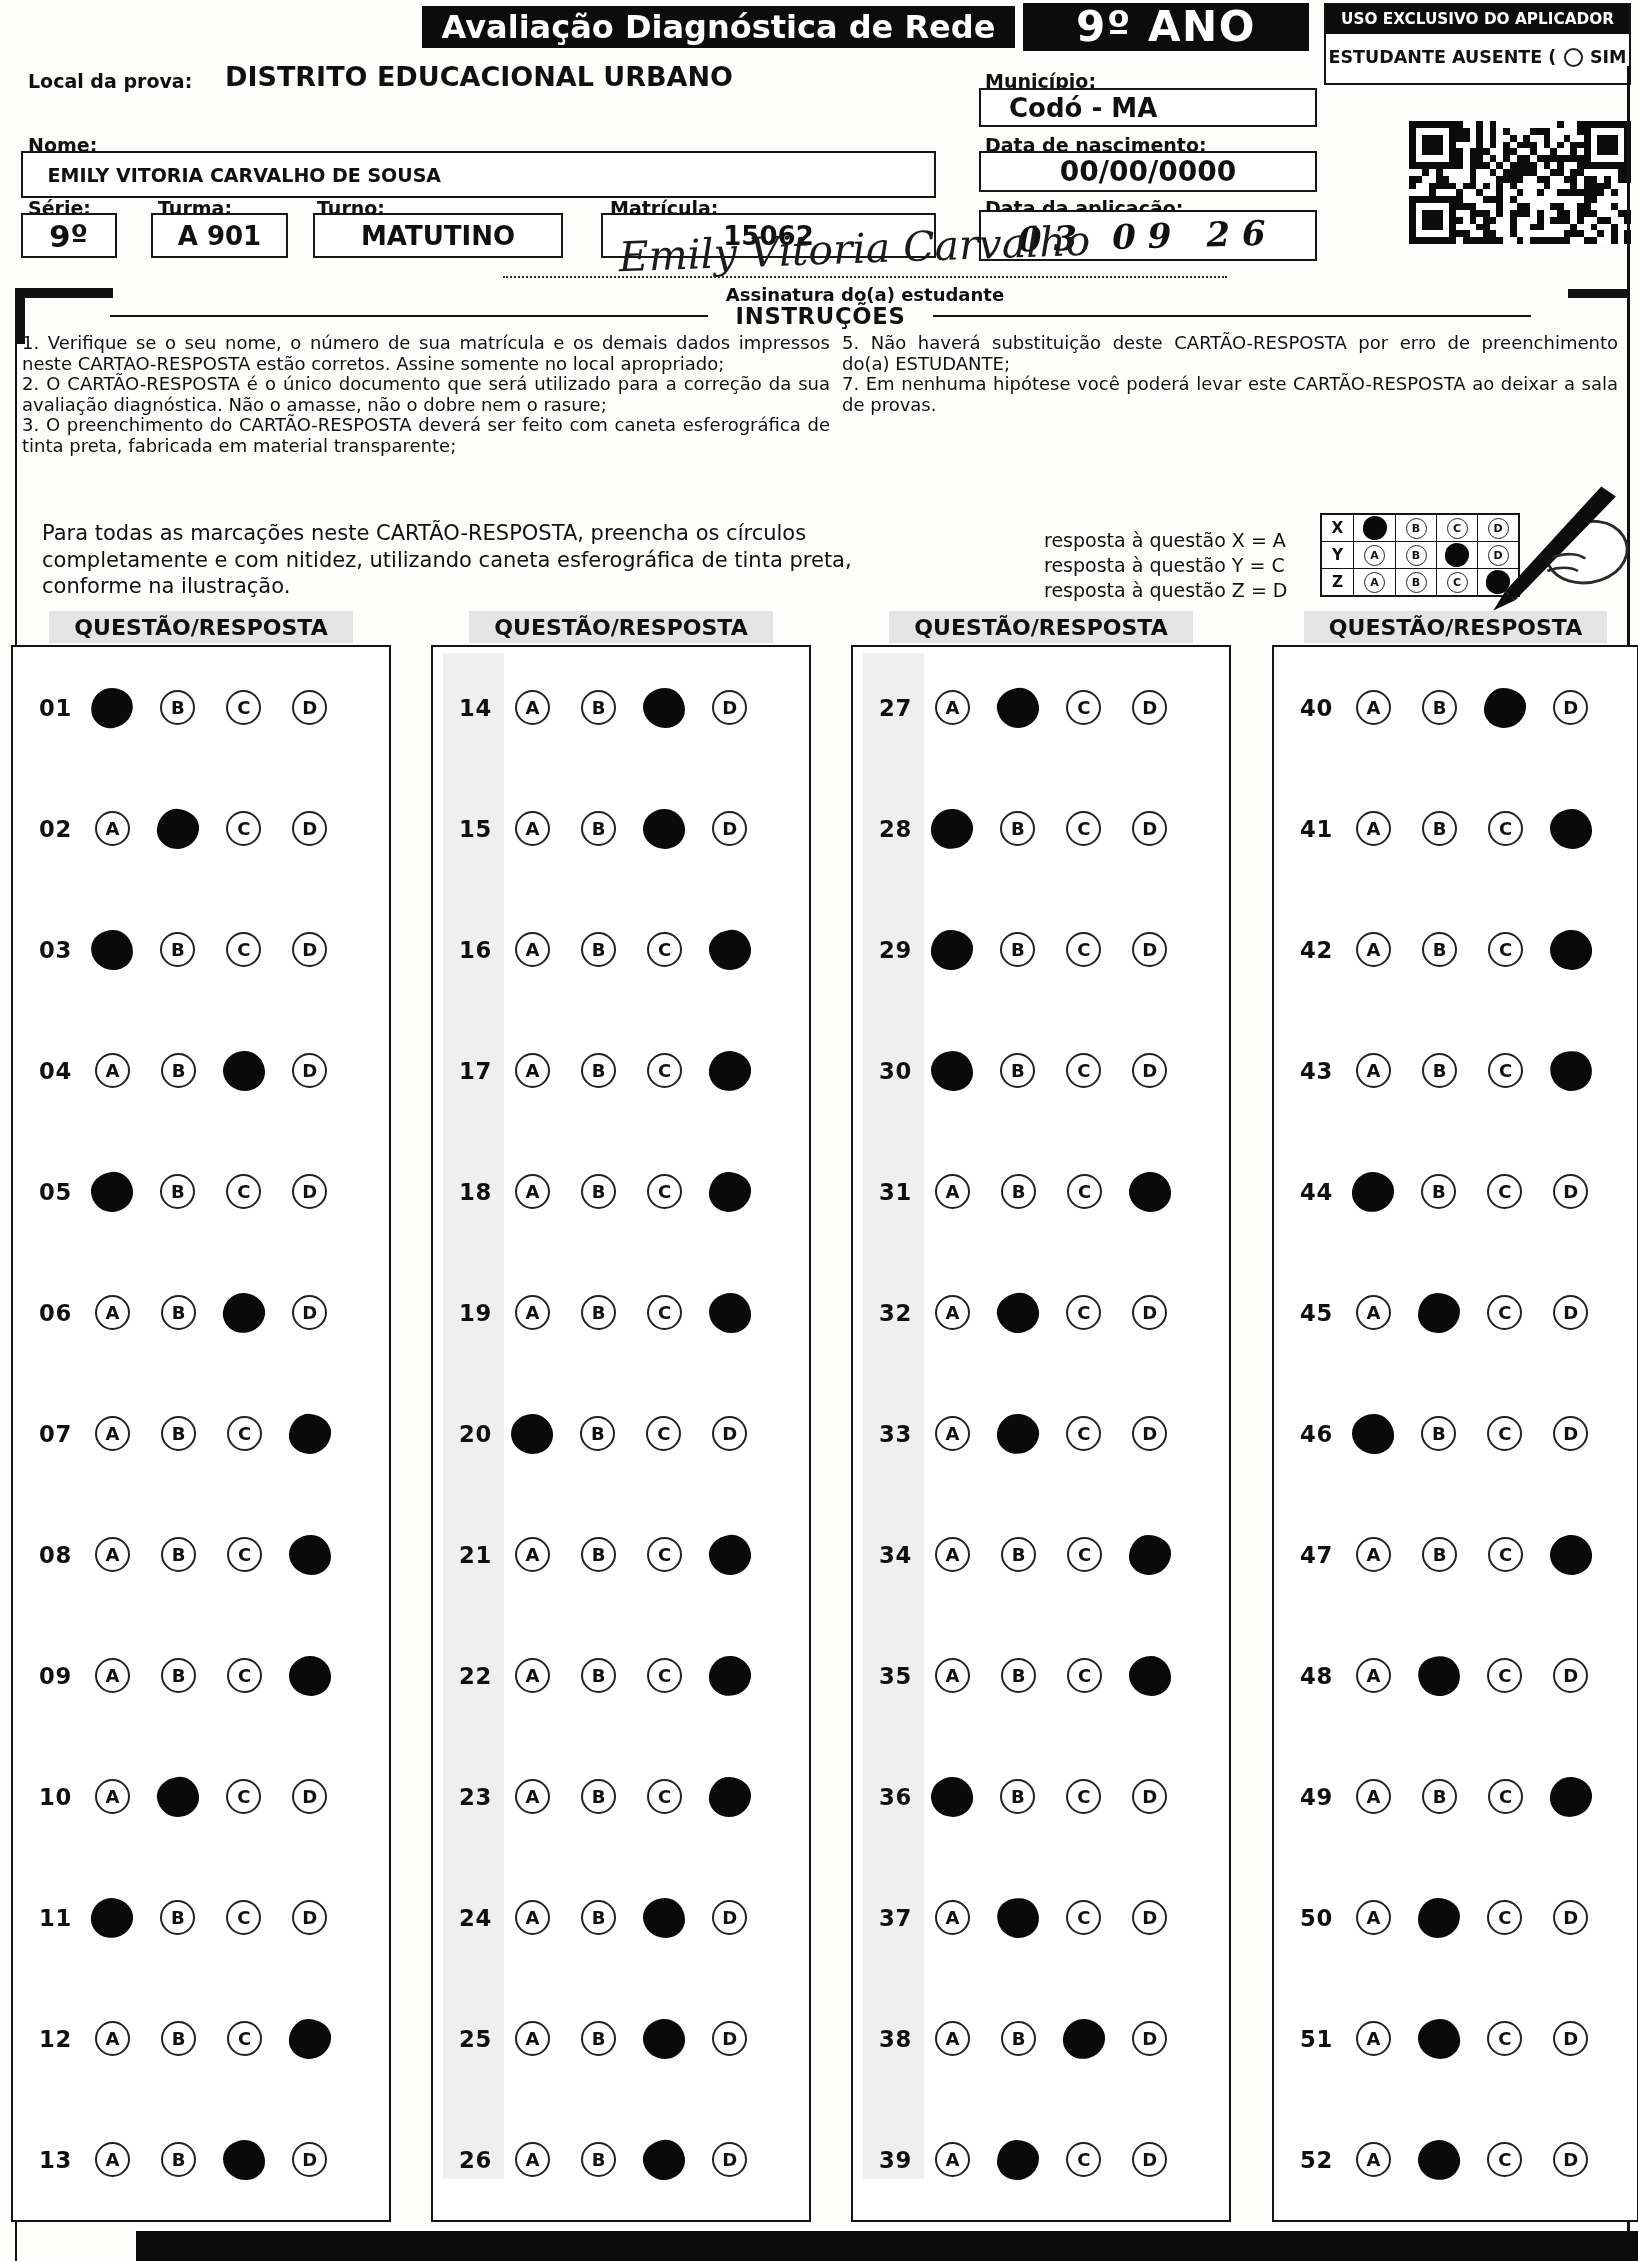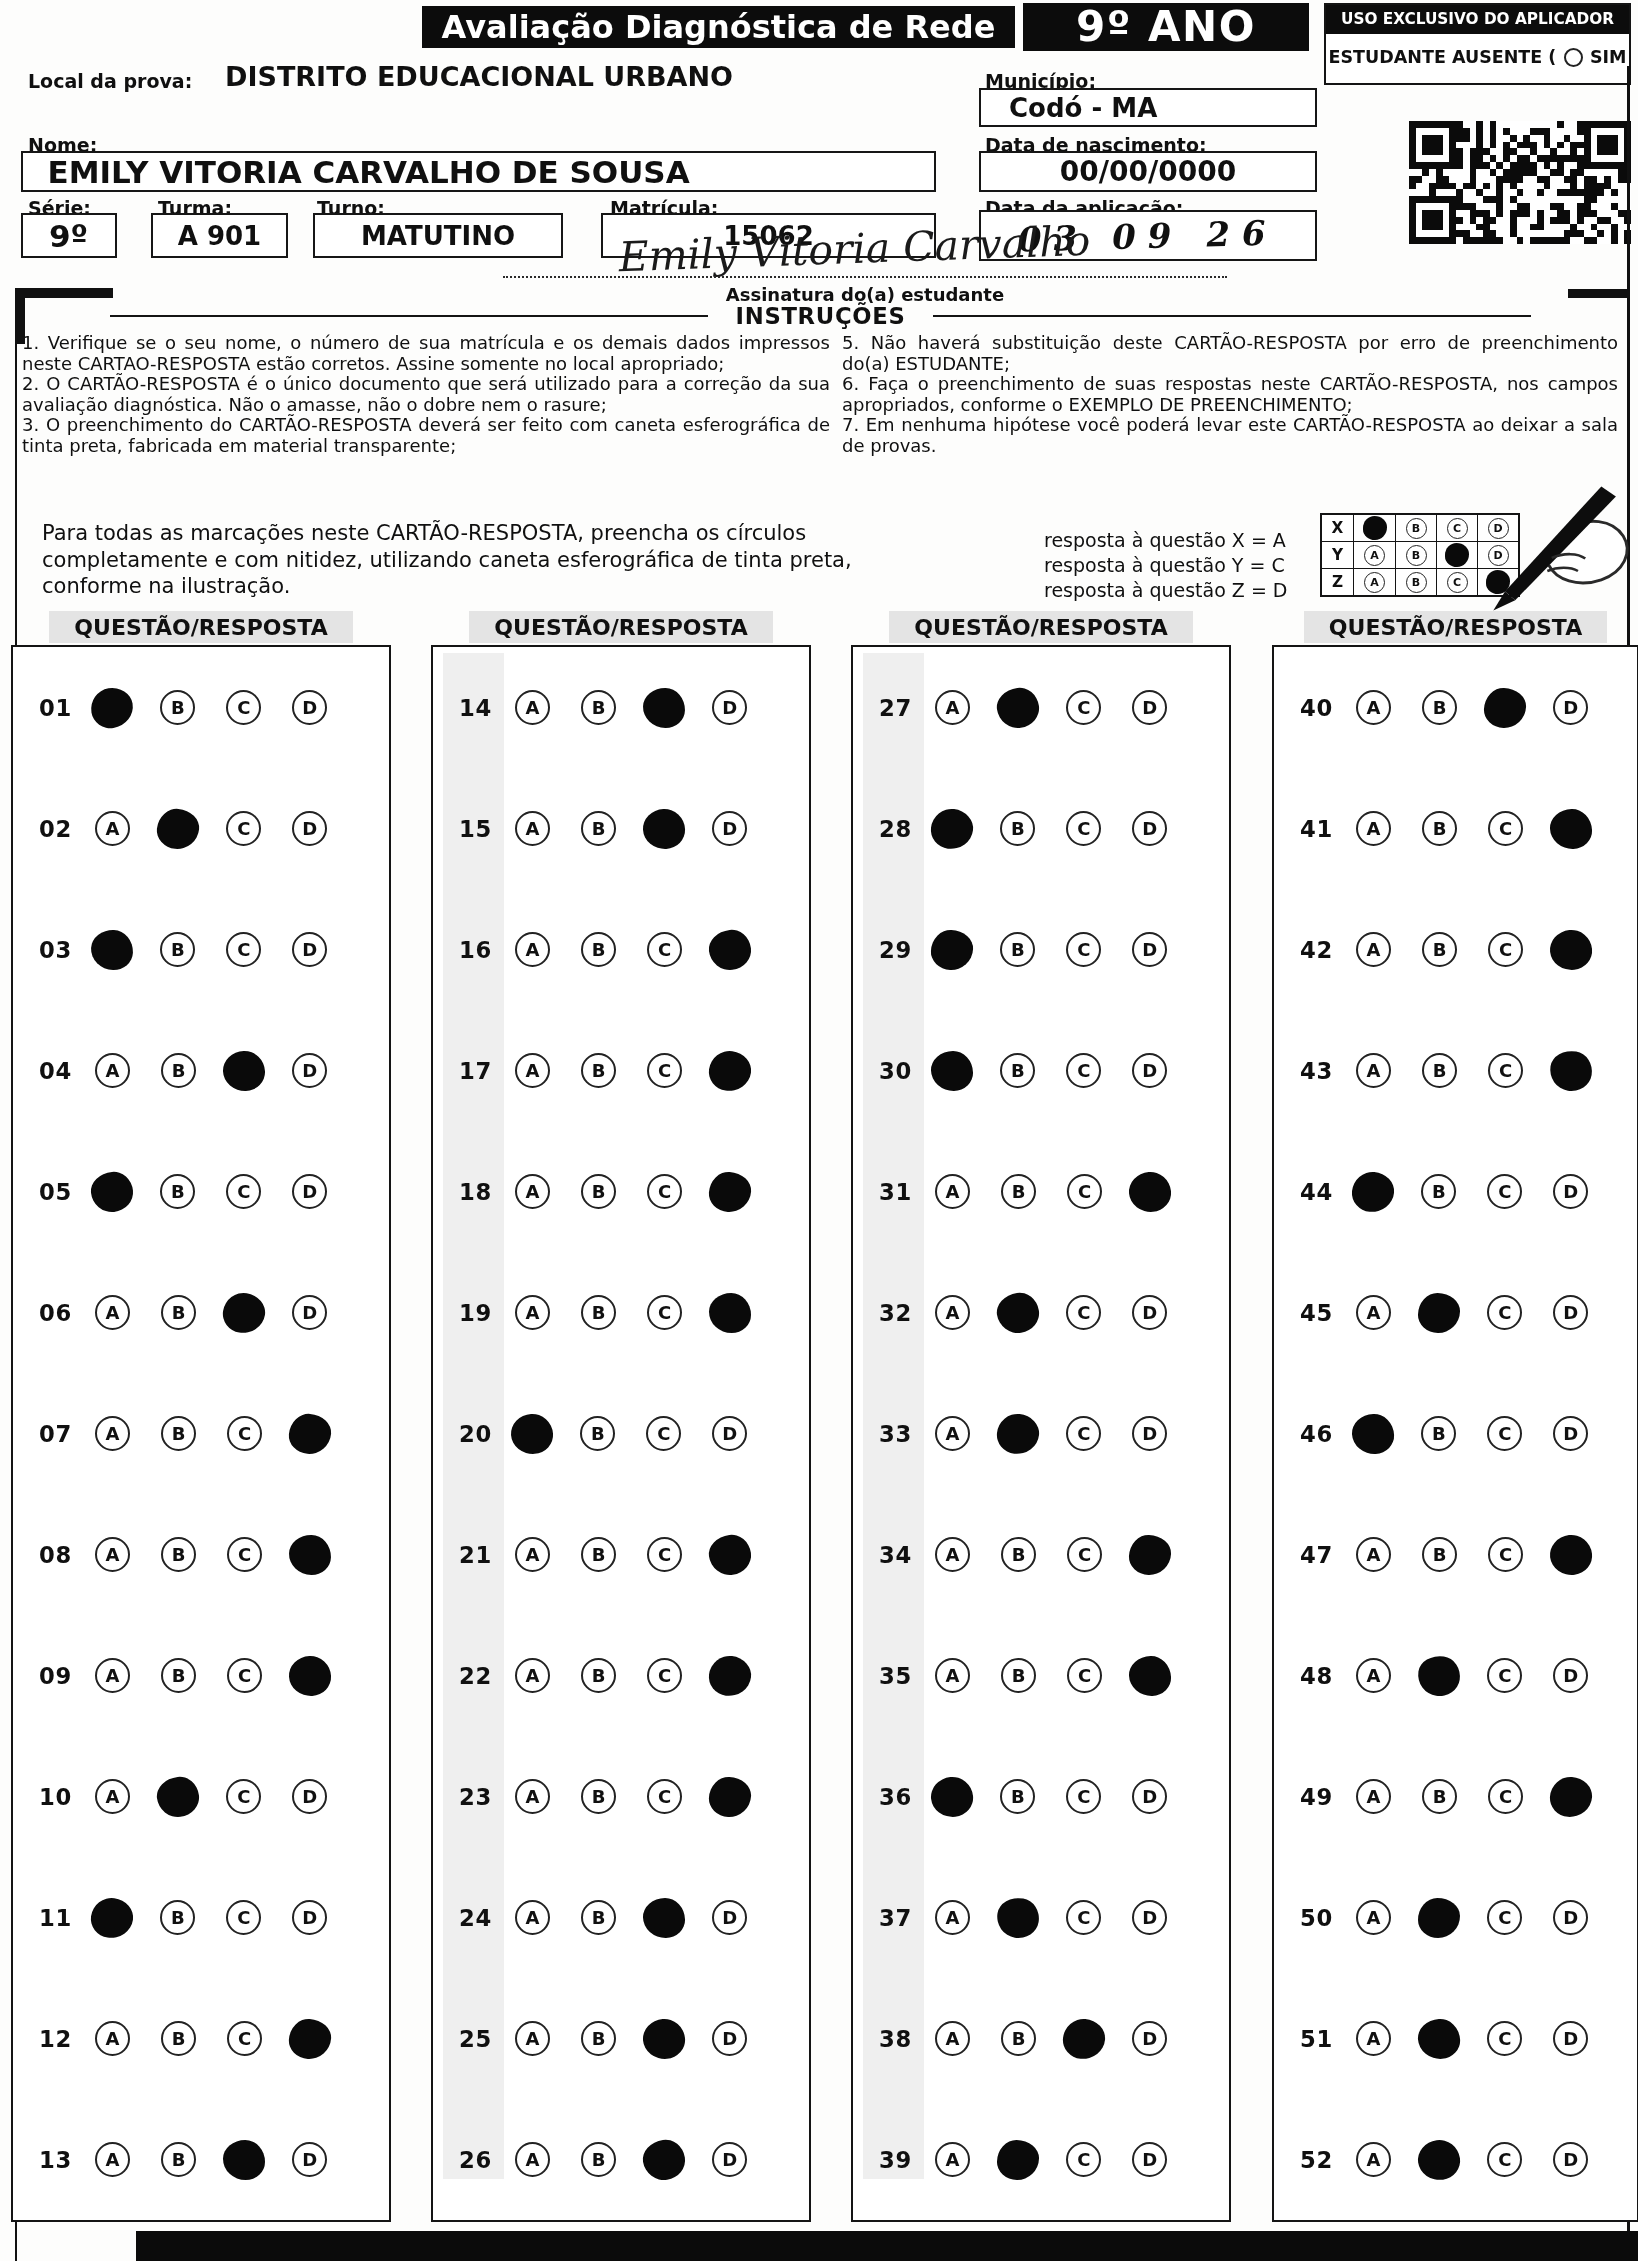--- a/index.html
+++ b/index.html
@@ -73,21 +73,21 @@
 
   <span class="abs lbl" style="left:28px;top:70px;">Local da prova:</span>
   <span class="abs" style="left:225px;top:61px;font-size:27px;font-weight:bold;">DISTRITO EDUCACIONAL URBANO</span>
   <span class="abs lbl" style="left:985px;top:70px;">Município:</span>
 
   <div class="abs fieldbox" style="left:979px;top:88px;width:338px;height:39px;padding-left:28px;font-size:26px;">Codó - MA</div>
 
   <span class="abs lbl" style="left:28px;top:134px;">Nome:</span>
   <span class="abs lbl" style="left:985px;top:134px;">Data de nascimento:</span>
 
-  <div class="abs fieldbox" style="left:20.5px;top:151px;width:915px;height:41px;padding-left:25px;font-size:31px;">EMILY VITORIA CARVALHO DE SOUSA</div>
+  <div class="abs fieldbox" style="left:20.5px;top:151px;width:915px;height:47px;padding-left:25px;font-size:19px;">EMILY VITORIA CARVALHO DE SOUSA</div>
   <div class="abs fieldbox" style="left:979px;top:151px;width:338px;height:41px;justify-content:center;font-size:28px;">00/00/0000</div>
 
   <span class="abs lbl" style="left:28px;top:197px;">Série:</span>
   <span class="abs lbl" style="left:158px;top:197px;">Turma:</span>
   <span class="abs lbl" style="left:317px;top:197px;">Turno:</span>
   <span class="abs lbl" style="left:610px;top:197px;">Matrícula:</span>
   <span class="abs lbl" style="left:985px;top:197px;">Data da aplicação:</span>
 
   <div class="abs fieldbox" style="left:20.5px;top:213px;width:96px;height:45px;justify-content:center;font-size:31px;">9º</div>
   <div class="abs fieldbox" style="left:151px;top:213px;width:137px;height:45px;justify-content:center;font-size:26px;">A 901</div>
@@ -710,21 +710,20 @@
     <div class="line"></div>
   </div>
 
   <div class="abs instr" style="left:22px;top:333px;width:808px;">
     <p>1. Verifique se o seu nome, o número de sua matrícula e os demais dados impressos neste CARTAO-RESPOSTA estão corretos. Assine somente no local apropriado;</p>
     <p>2. O CARTÃO-RESPOSTA é o único documento que será utilizado para a correção da sua avaliação diagnóstica. Não o amasse, não o dobre nem o rasure;</p>
     <p>3. O preenchimento do CARTÃO-RESPOSTA deverá ser feito com caneta esferográfica de tinta preta, fabricada em material transparente;</p>
   </div>
   <div class="abs instr" style="left:842px;top:333px;width:776px;">
     <p>5. Não haverá substituição deste CARTÃO-RESPOSTA por erro de preenchimento do(a) ESTUDANTE;</p>
-    <p>6. Faça o preenchimento de suas respostas neste CARTÃO-RESPOSTA, nos campos apropriados, conforme o EXEMPLO DE PREENCHIMENTO;</p>
     <p>7. Em nenhuma hipótese você poderá levar este CARTÃO-RESPOSTA ao deixar a sala de provas.</p>
   </div>
 
   <div class="abs" style="left:1044px;top:528px;width:248px;font-size:19px;line-height:1.32;">
     <div>resposta à questão X = A</div>
     <div>resposta à questão Y = C</div>
     <div>resposta à questão Z = D</div>
   </div>
 
   <div class="abs" style="left:42px;top:520px;width:840px;font-size:21px;line-height:1.27;">Para todas as marcações neste CARTÃO-RESPOSTA, preencha os círculos completamente e com nitidez, utilizando caneta esferográfica de tinta preta, conforme na ilustração.</div>

